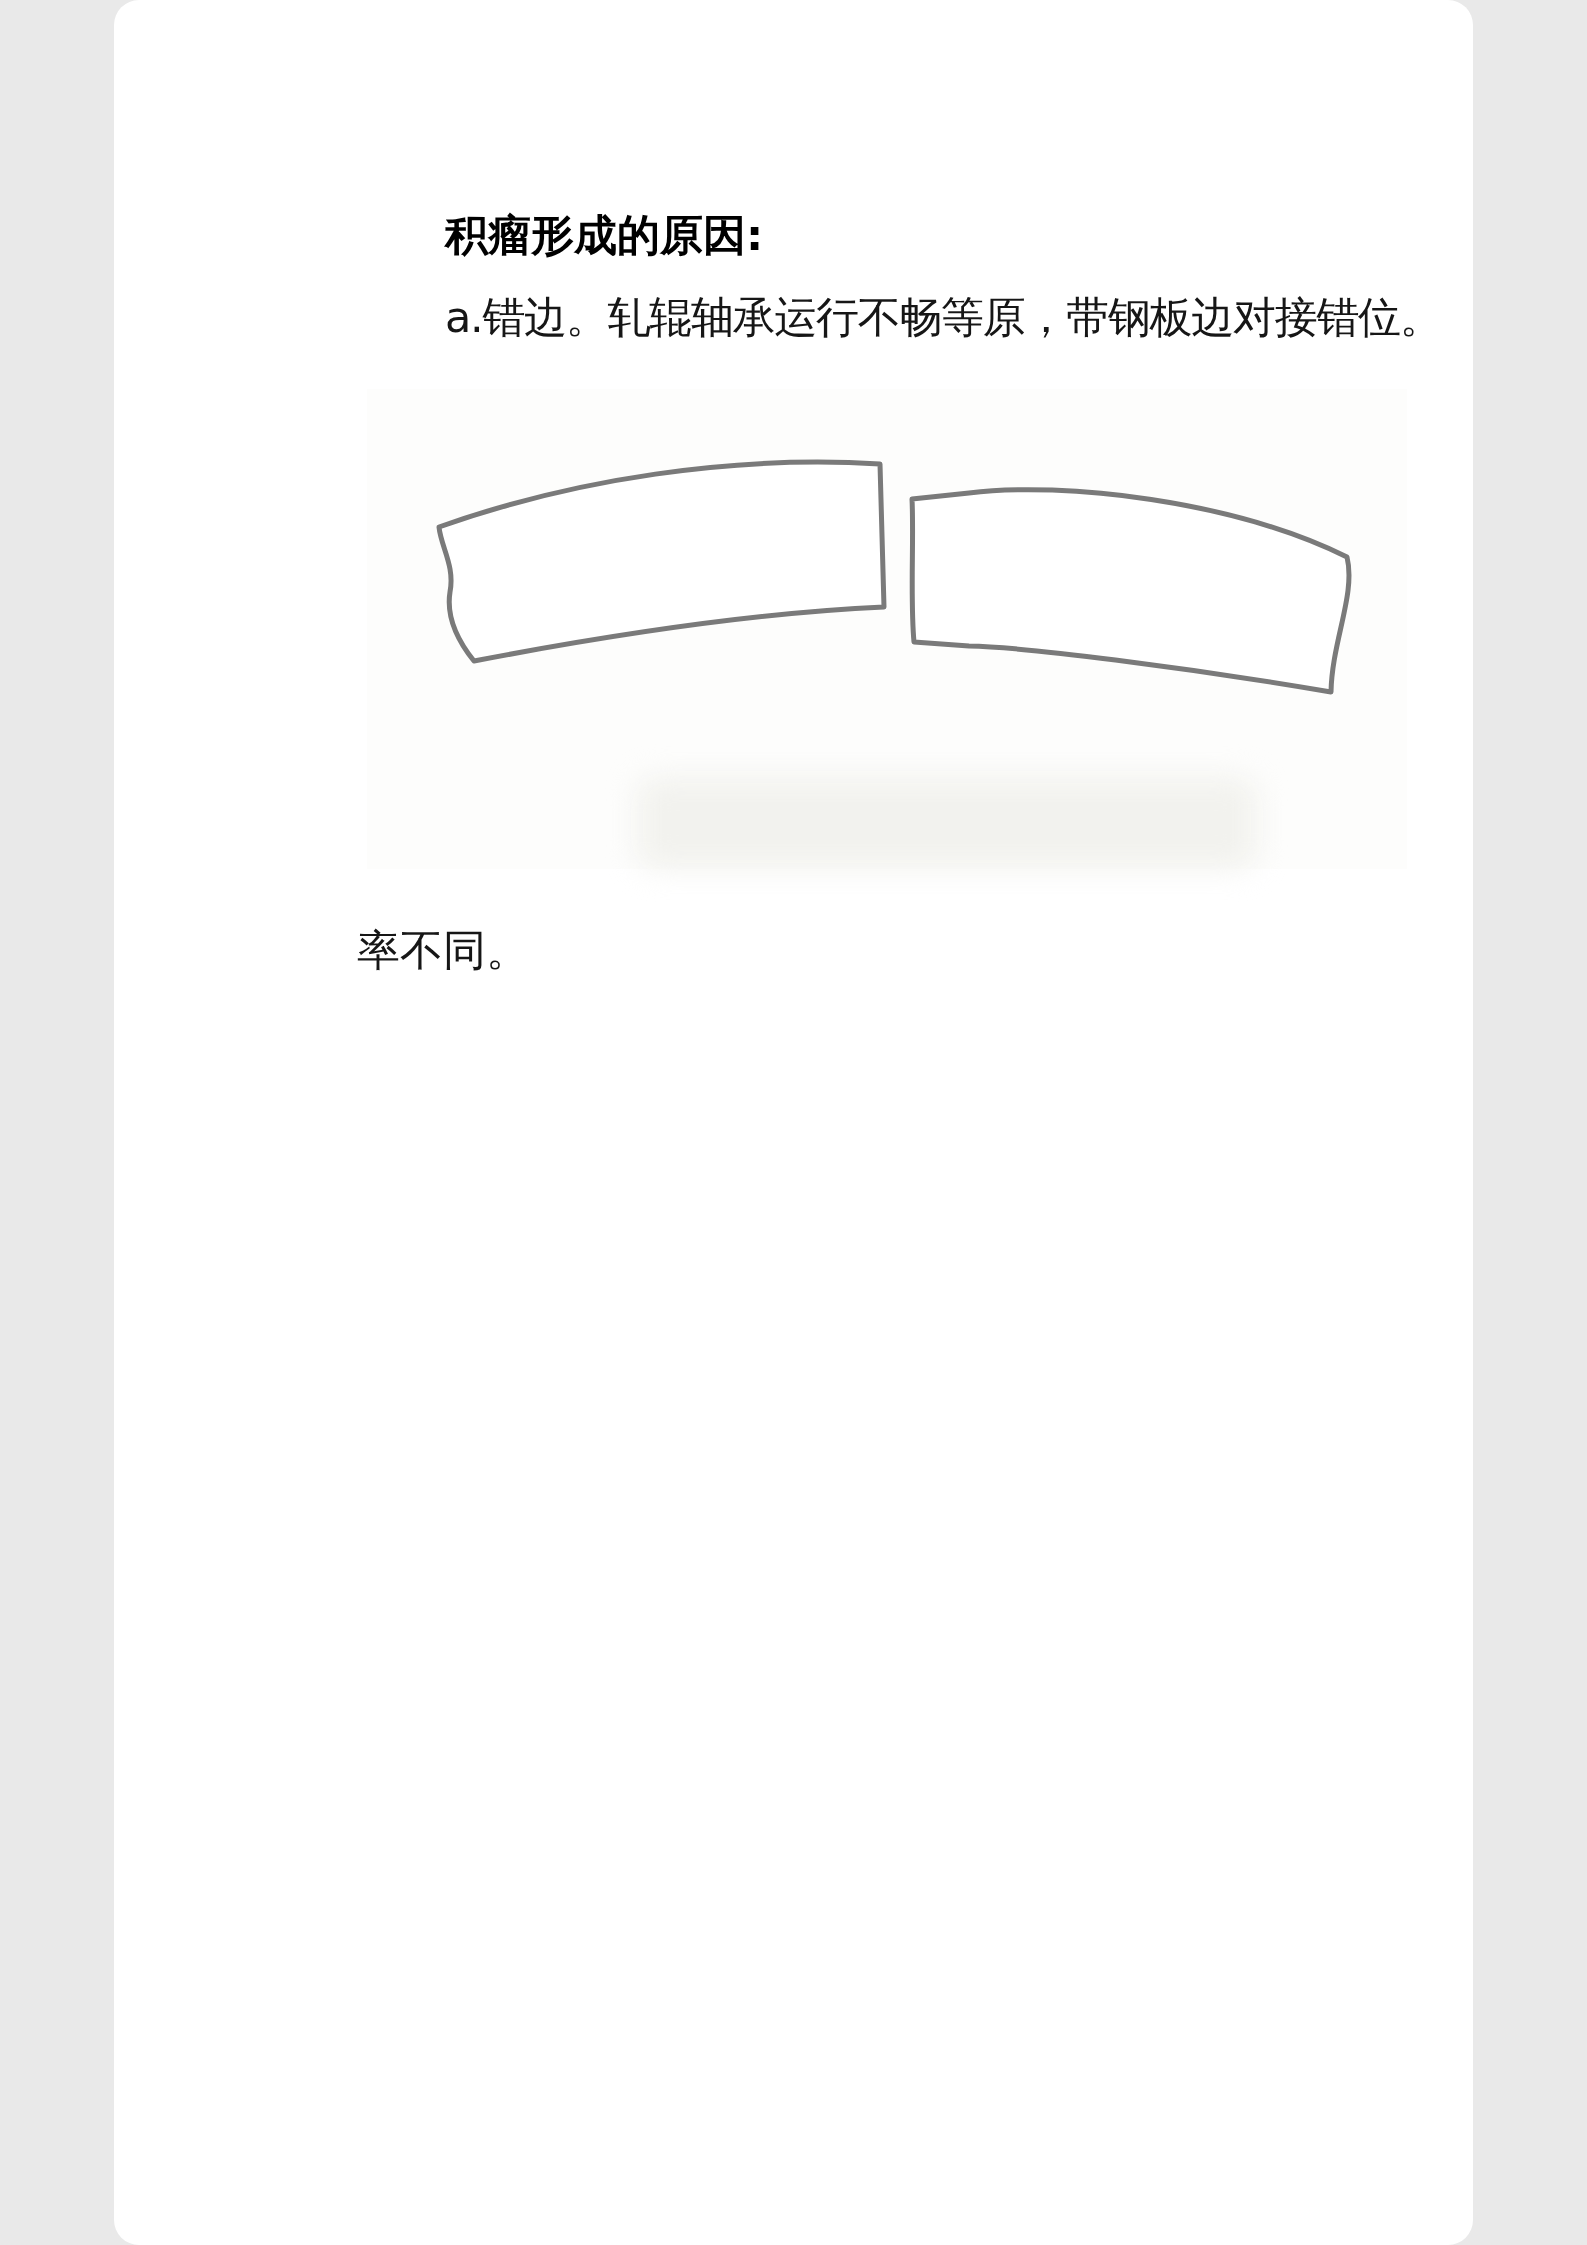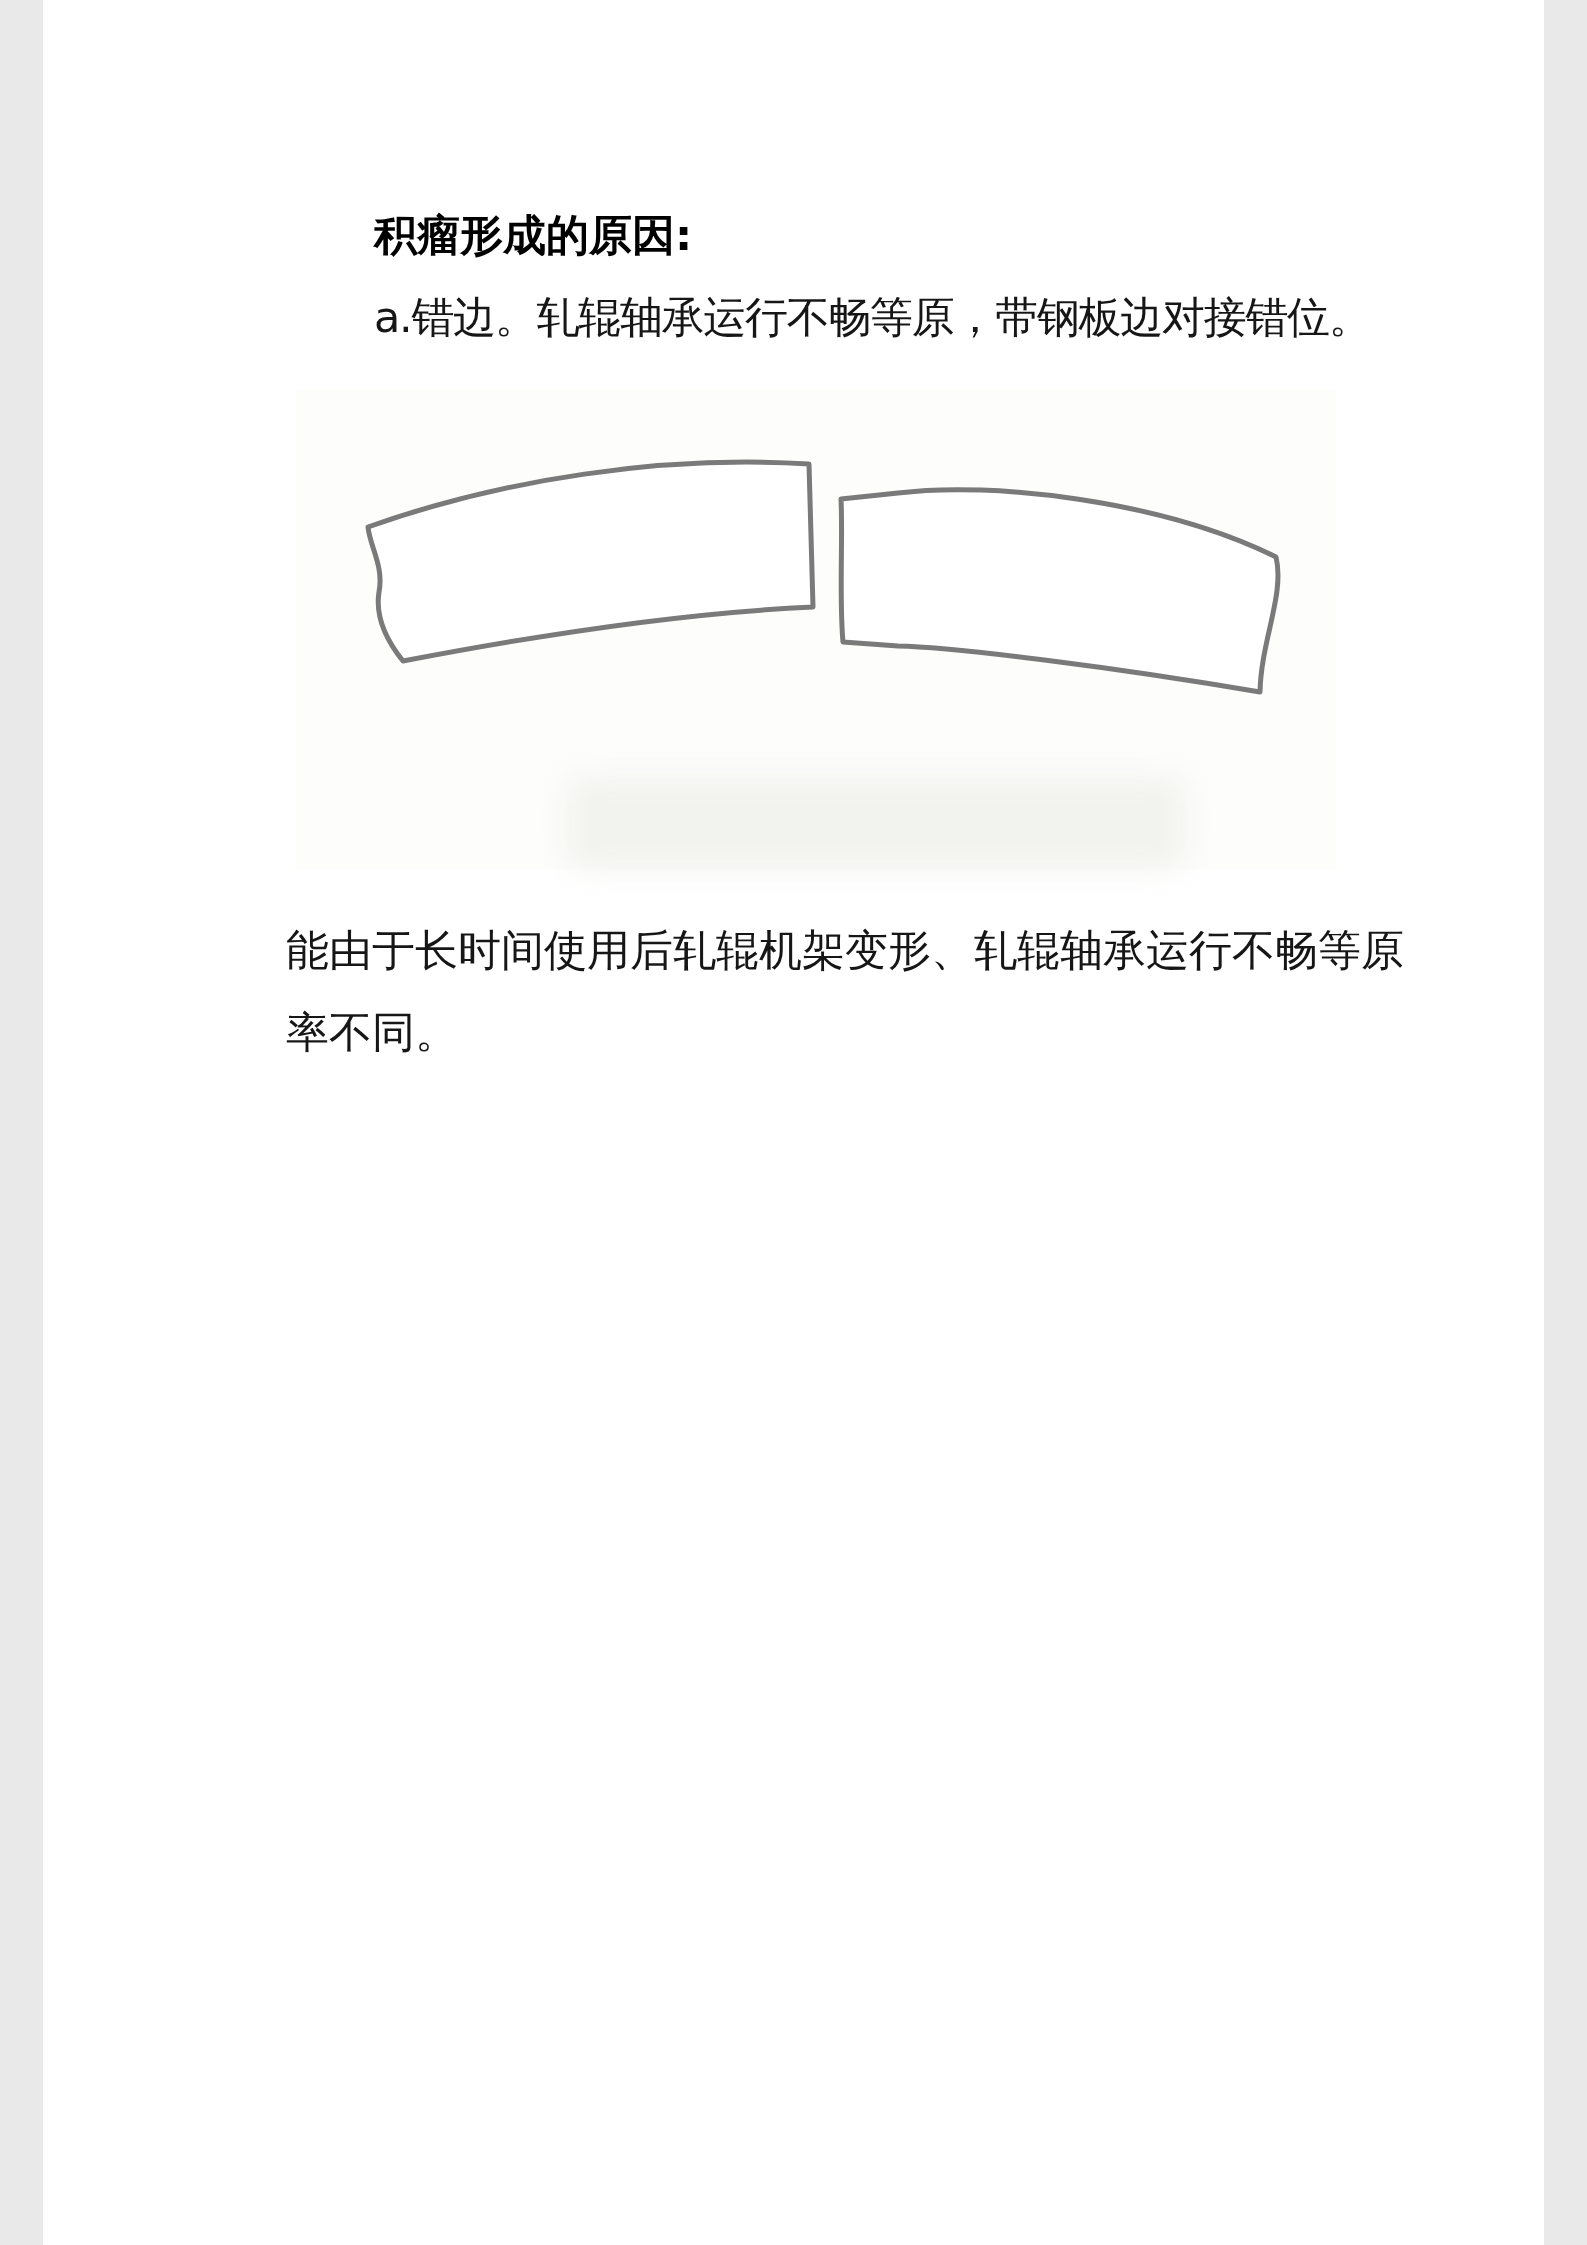--- a/index.html
+++ b/index.html
@@ -1,23 +1,24 @@
 <!DOCTYPE html>
 <html><head>
 <meta charset="utf-8">
 <style>
   * { margin:0; padding:0; box-sizing:border-box; }
   html,body { background:#e9e9e9; }
   .page {
     position:relative;
-    width:1501px; height:2245px;
+    width:1359px; height:2245px;
     background:#ffffff;
     margin:0 auto;
     overflow:hidden;
     font-family:"DejaVu Sans", sans-serif;
+    border-radius:25px;
   }
   .content {
     position:absolute;
     left:243px; top:195px;
     width:1108px;
     color:#161616;
     font-size:43px;
     line-height:81.7px;
   }
   .line { display:block; white-space:nowrap; }
@@ -84,18 +85,17 @@
                    C 972,205 948,252 947,303
                    C 800,278 640,258 585,257
                    L 530,253
                    C 526,210 530,150 528,110 Z"></path>
         </g>
       </svg>
       <div class="caption-smudge"></div>
     </div>
 
     <div class="para-b">
-      <div class="line j">能由于长时间使用后轧辊机架变形、轧辊轴承运行不畅等原</div>
       <div class="line">率不同。</div>
     </div>
 
   </div>
 </div>
 
 </body></html>

